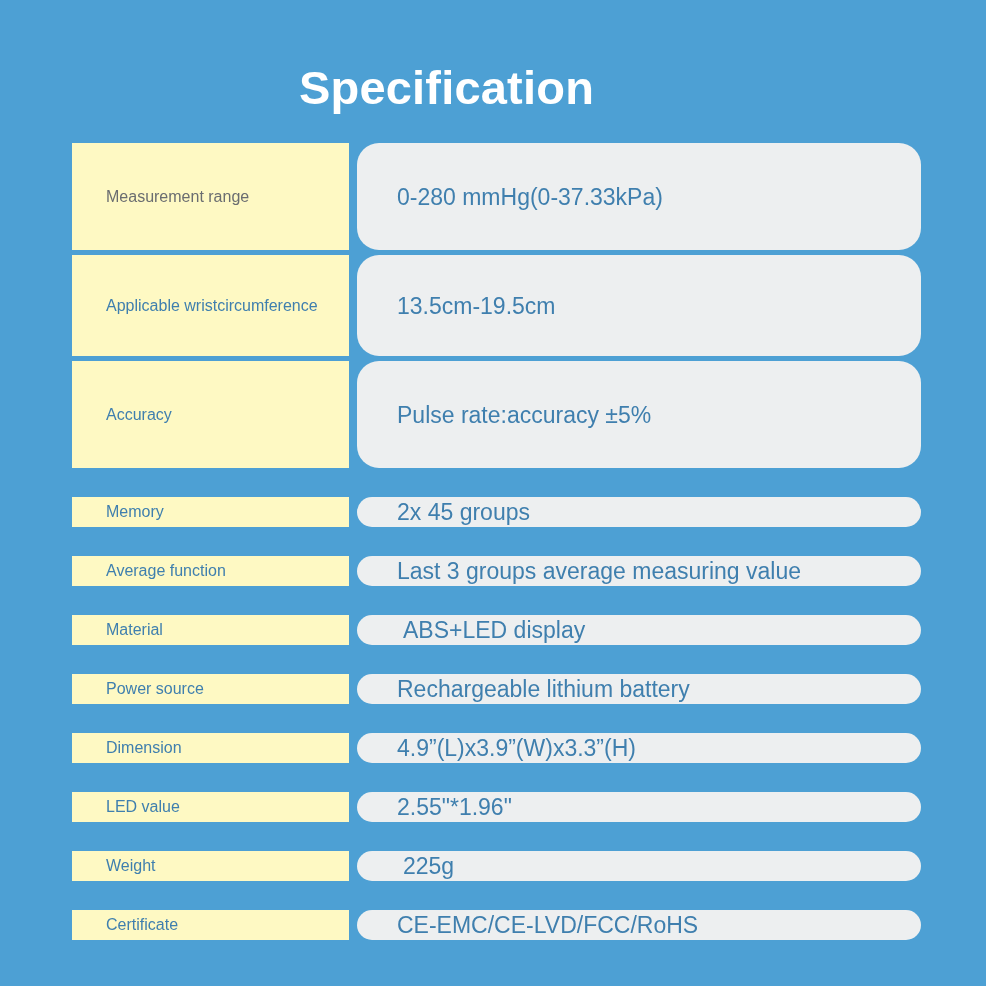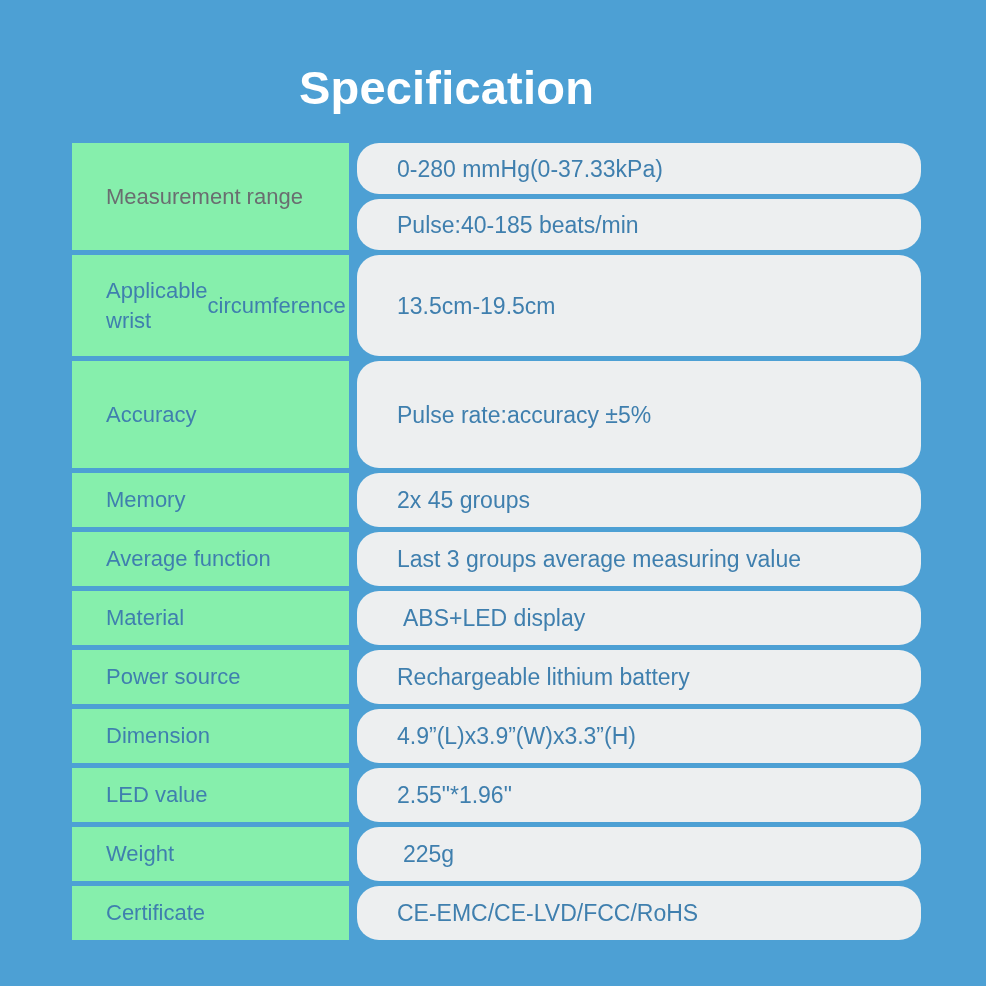--- a/index.html
+++ b/index.html
@@ -49,28 +49,28 @@
   .spec-row {
     display: flex;
     gap: 8px;
     flex: 0 0 auto;
   }
 
   
   .label-cell {
     width: 277px;
     flex: 0 0 277px;
-    background: #86efac;
+    background: #fef9c3;
     display: flex;
     align-items: center;
     box-sizing: border-box;
     padding-left: 34px;
     padding-right: 16px;
     color: #3f7fae;
-    font-size: 22px;
+    font-size: 16px;
     line-height: 30px;
   }
   .label-cell.gray-text { color: #6a6d70; }
 
   
   .value-col {
     flex: 1 1 auto;
     display: flex;
     flex-direction: column;
     gap: 5px;
@@ -87,38 +87,37 @@
     line-height: 30px;
     flex: 1 1 auto;
     border-radius: 22px;
   }
   .value-cell.indent-more { padding-left: 46px; }
 
   
   .h-measure   { height: 107px; }
   .h-wrist     { height: 101px; }
   .h-accuracy  { height: 107px; }
-  .h-std       { height: 54px; }
+  .h-std       { height: 54px; align-items: flex-end; }
 
   .sub-cell { height: 51px; }
 </style>
 </head>
 <body>
 
 <div class="page">
 
   <div class="title">Specification</div>
 
   <div class="spec-table">
 
     <div class="spec-row h-measure">
       <div class="label-cell gray-text">Measurement range</div>
       <div class="value-col">
         <div class="value-cell sub-cell">0-280 mmHg(0-37.33kPa)</div>
-        <div class="value-cell sub-cell">Pulse:40-185 beats/min</div>
       </div>
     </div>
 
     <div class="spec-row h-wrist">
       <div class="label-cell">
         <span>Applicable wrist</span>
           <br>
         <span>circumference</span>
       </div>
       <div class="value-col">

